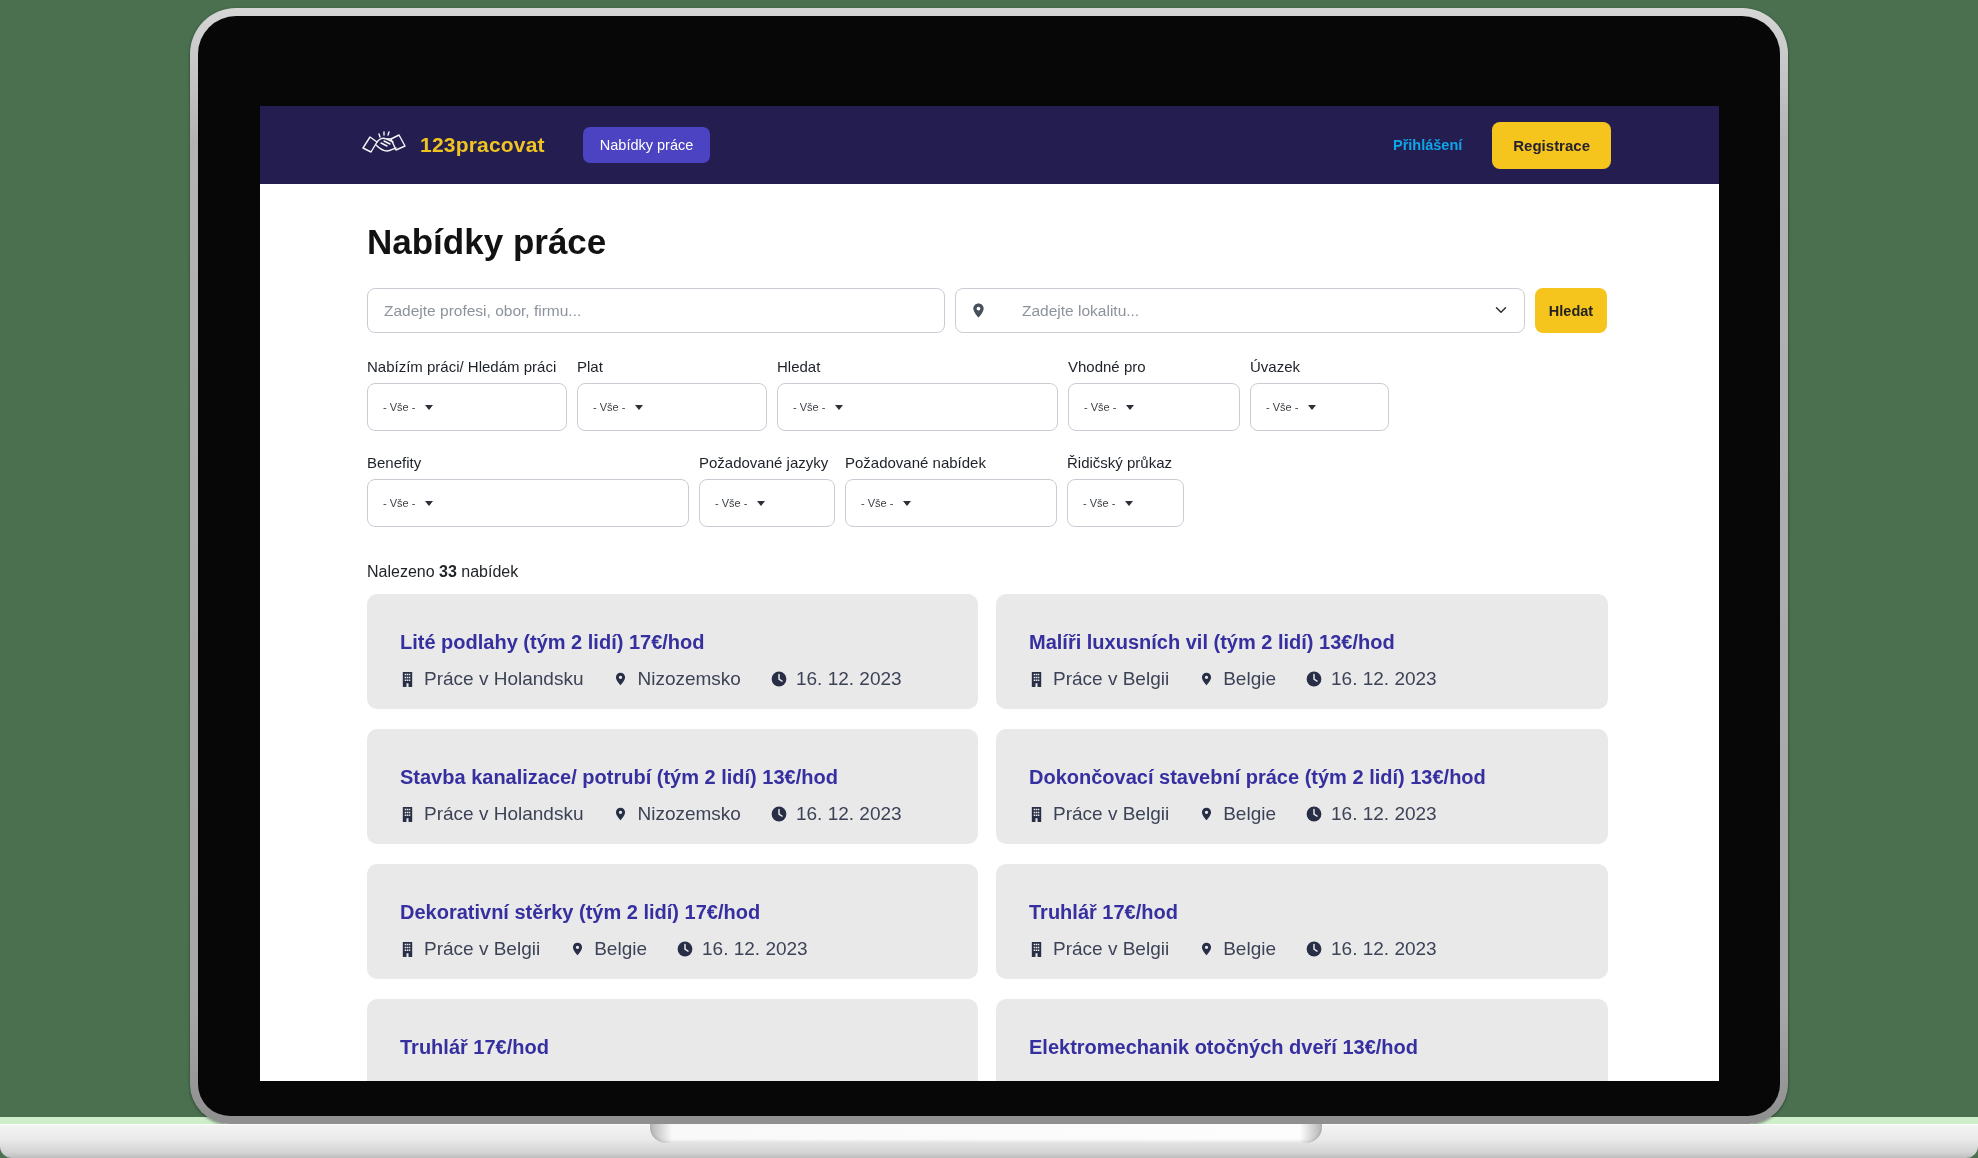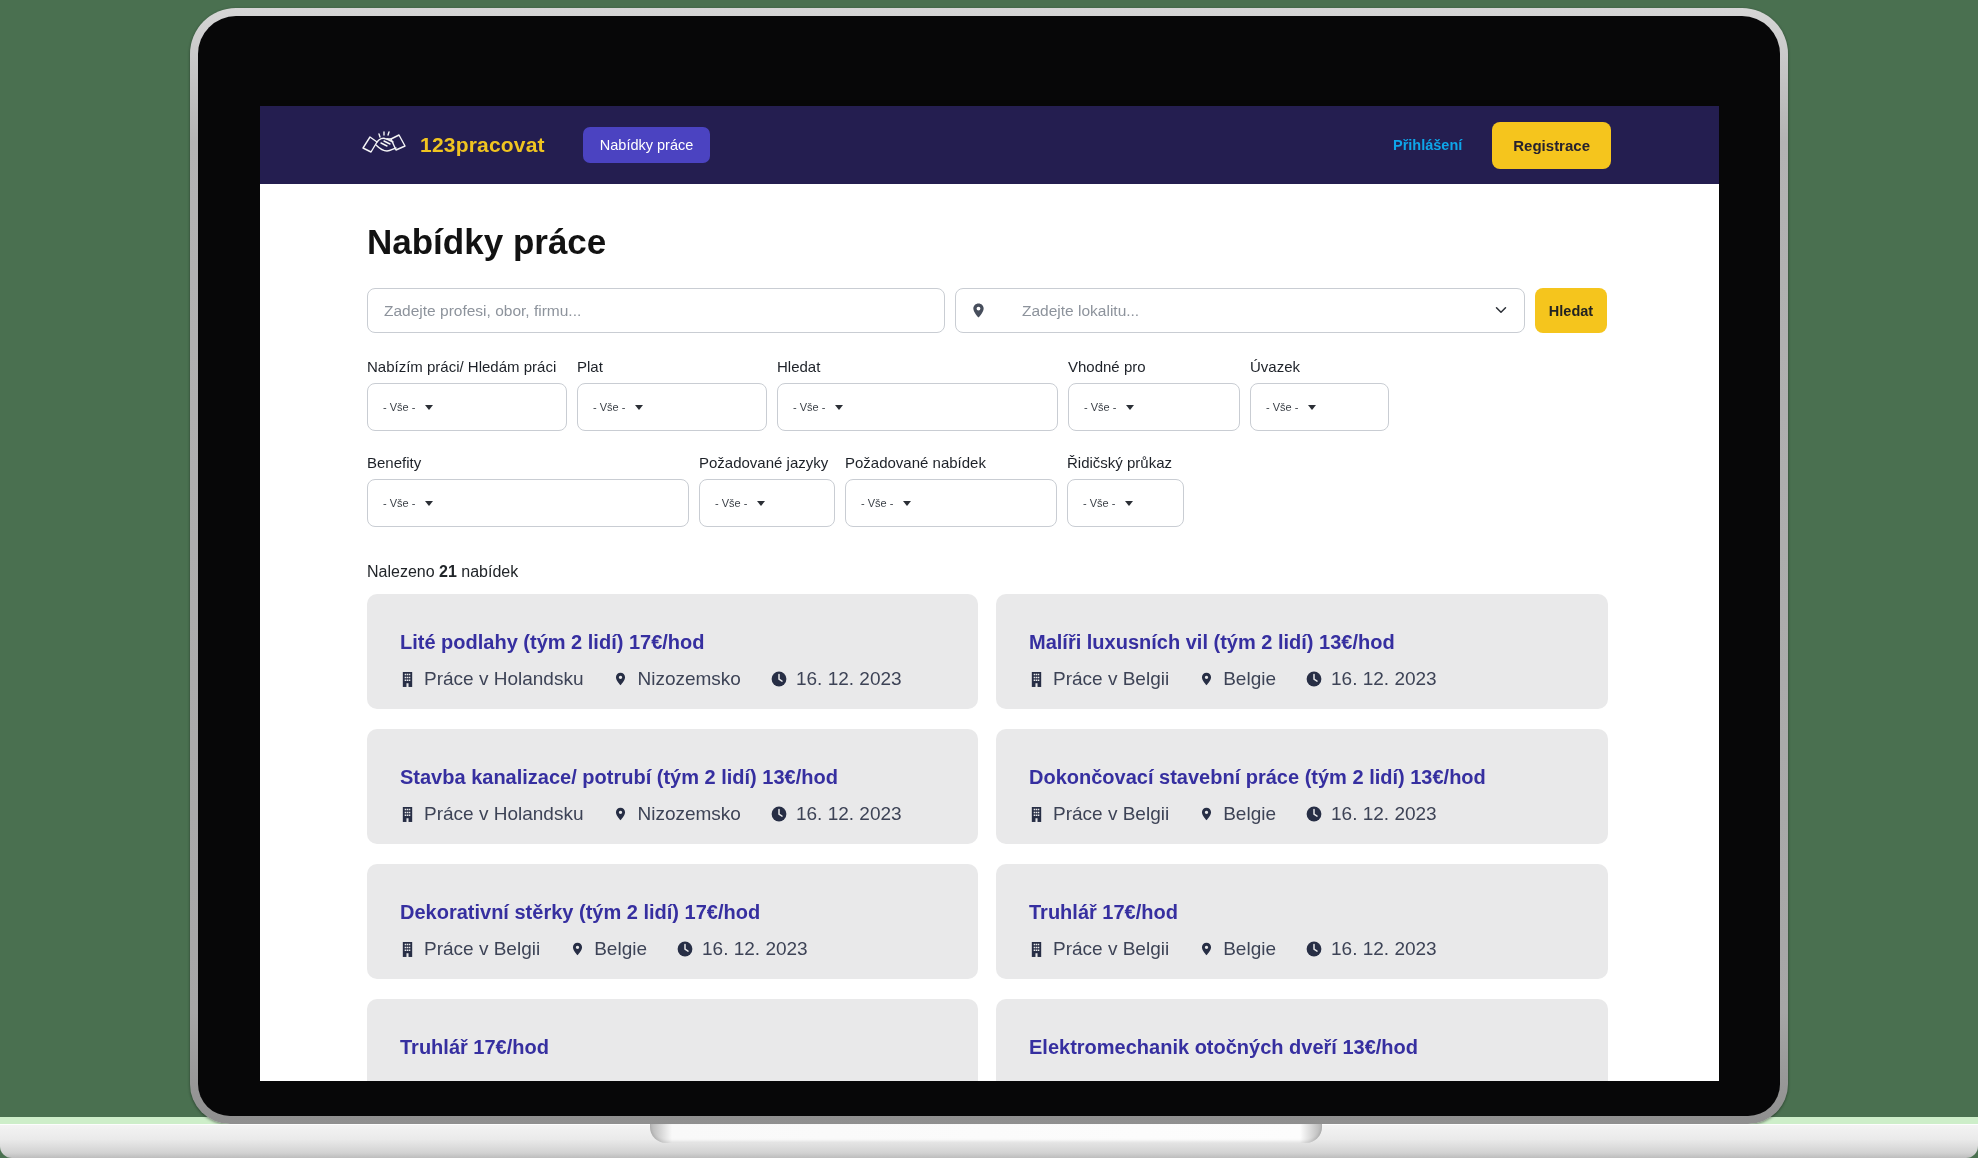--- a/index.html
+++ b/index.html
@@ -189,21 +189,21 @@
 
   <div class="filter">
     <div class="filter-label">Řidičský průkaz</div>
     <div class="select" style="width: 117px;">
       <span class="select-value">- Vše -</span>
       <span class="caret"></span>
     </div>
   </div>
 </div>
 
-          <p class="found"><span>Nalezeno</span> <b>21</b> <span>nabídek</span></p>
+          <p class="found"><span>Nalezeno</span> <b>33</b> <span>nabídek</span></p>
 
           <div class="jobs-grid" id="jobs-grid">
   <article class="job-card">
     <a class="job-title">Lité podlahy (tým 2 lidí) 17€/hod</a>
     <div class="job-meta">
       <span class="meta-item">
         <svg width="15" height="16" viewBox="0 0 16 17" fill="#272E45">
           <path d="M3 1h10v16H3z"></path>
           <path fill="#E9E9EA" d="M5 3h1.6v1.6H5zM7.2 3h1.6v1.6H7.2zM9.4 3h1.6v1.6H9.4zM5 6h1.6v1.6H5zM7.2 6h1.6v1.6H7.2zM9.4 6h1.6v1.6H9.4zM5 9h1.6v1.6H5zM7.2 9h1.6v1.6H7.2zM9.4 9h1.6v1.6H9.4zM6.9 13h2.2v4H6.9z"></path>
         </svg>

